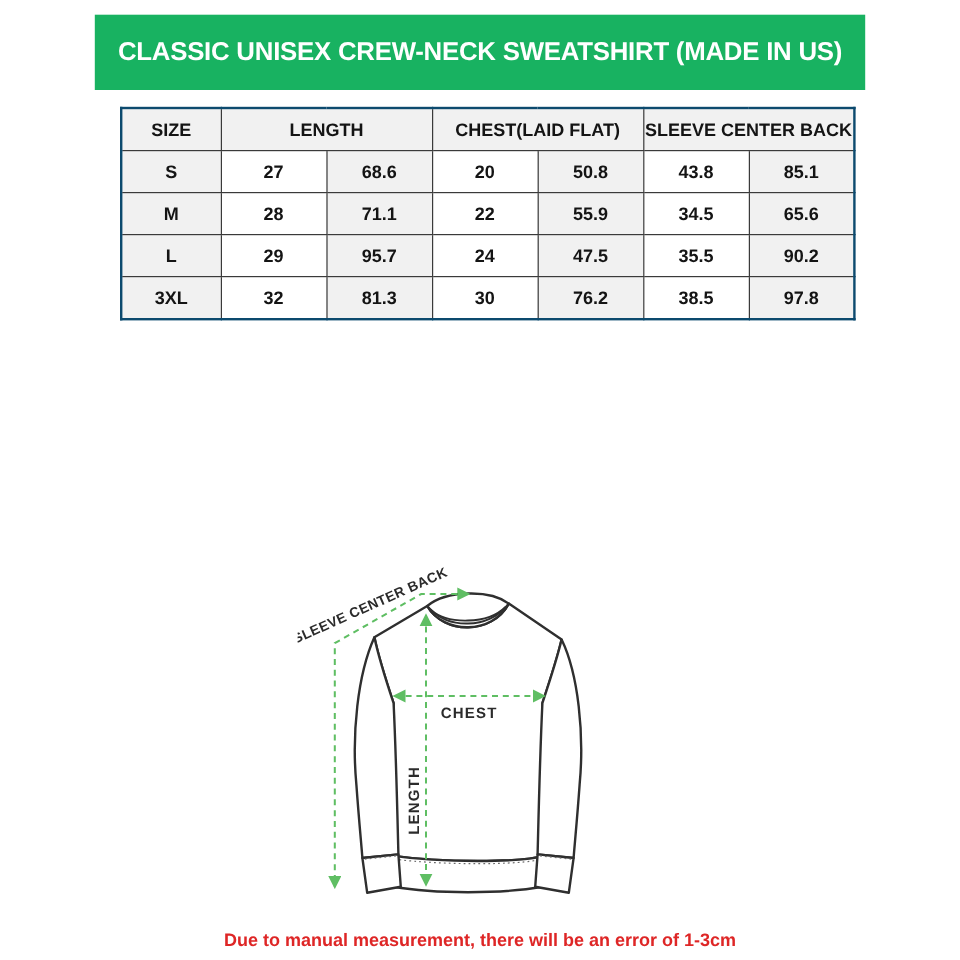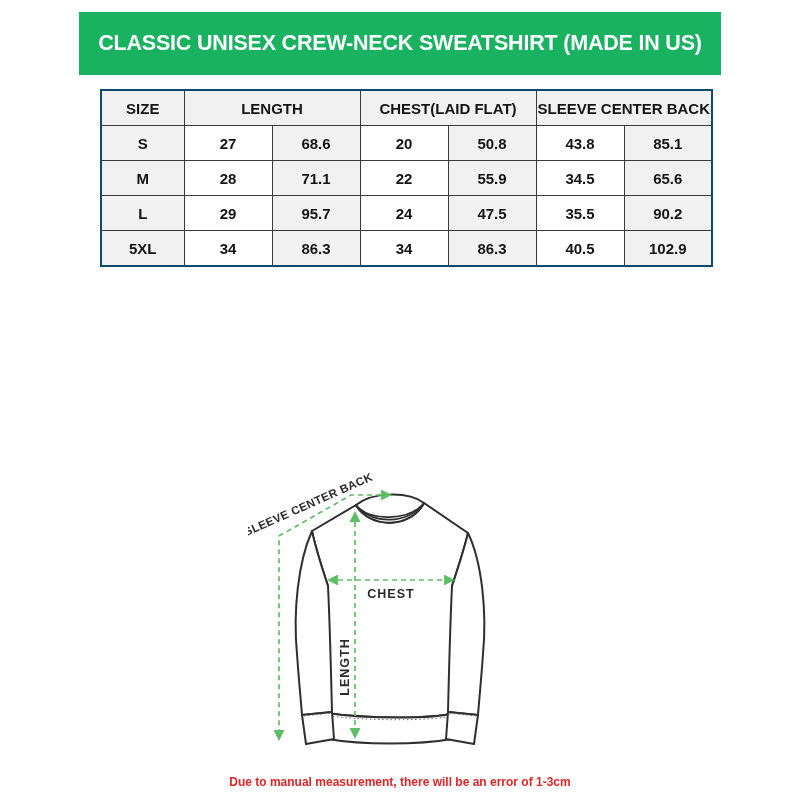--- a/index.html
+++ b/index.html
@@ -34,21 +34,21 @@
   .diagram svg{display:block;width:100%;height:100%;}
   .outline{fill:#ffffff;stroke:#2f2f2f;stroke-width:2;stroke-linejoin:round;stroke-linecap:round;}
   .ribline{fill:none;stroke:#2f2f2f;stroke-width:1.6;stroke-linecap:round;}
   .stitch{fill:none;stroke:#6b6b6b;stroke-width:1;stroke-dasharray:1.5 2.6;}
   .dim{fill:none;stroke:#5fbe63;stroke-width:1.7;stroke-dasharray:5 4;}
   .dimlabel{font:700 12.5px "Liberation Sans",sans-serif;fill:#2b2b2b;letter-spacing:1px;}
   .dimlabel.small{font-size:11.5px;letter-spacing:.4px;}
   
   .note{
     position:absolute;left:0;top:763px;width:800px;margin:0;
-    text-align:center;color:#de2626;font-size:12px;font-weight:700;
+    text-align:center;color:#de2626;font-size:15px;font-weight:700;
   }
 </style>
 </head>
 <body>
 
 <div class="page">
 
   <header class="banner">
     <h1>CLASSIC UNISEX CREW-NECK SWEATSHIRT (MADE IN US)</h1>
   </header>
@@ -93,27 +93,27 @@
       <tr>
         <th class="odd">L</th>
         <td class="even">29</td>
         <td class="odd">95.7</td>
         <td class="even">24</td>
         <td class="odd">47.5</td>
         <td class="even">35.5</td>
         <td class="odd">90.2</td>
       </tr>
       <tr>
-        <th class="odd">5XL</th>
-        <td class="even">34</td>
-        <td class="odd">86.3</td>
-        <td class="even">34</td>
-        <td class="odd">86.3</td>
-        <td class="even">40.5</td>
-        <td class="odd">102.9</td>
+        <th class="odd">3XL</th>
+        <td class="even">32</td>
+        <td class="odd">81.3</td>
+        <td class="even">30</td>
+        <td class="odd">76.2</td>
+        <td class="even">38.5</td>
+        <td class="odd">97.8</td>
       </tr>
     </tbody>
   </table>
 
   <div class="diagram">
     <svg viewBox="0 0 300 312" xmlns="http://www.w3.org/2000/svg">
       <defs>
         <marker id="ah" viewBox="0 0 10 10" refX="8.2" refY="5" markerWidth="6.4" markerHeight="6.4" orient="auto-start-reverse">
           <path d="M0,0 L10,5 L0,10 Z" fill="#5fbe63"></path>
         </marker>

